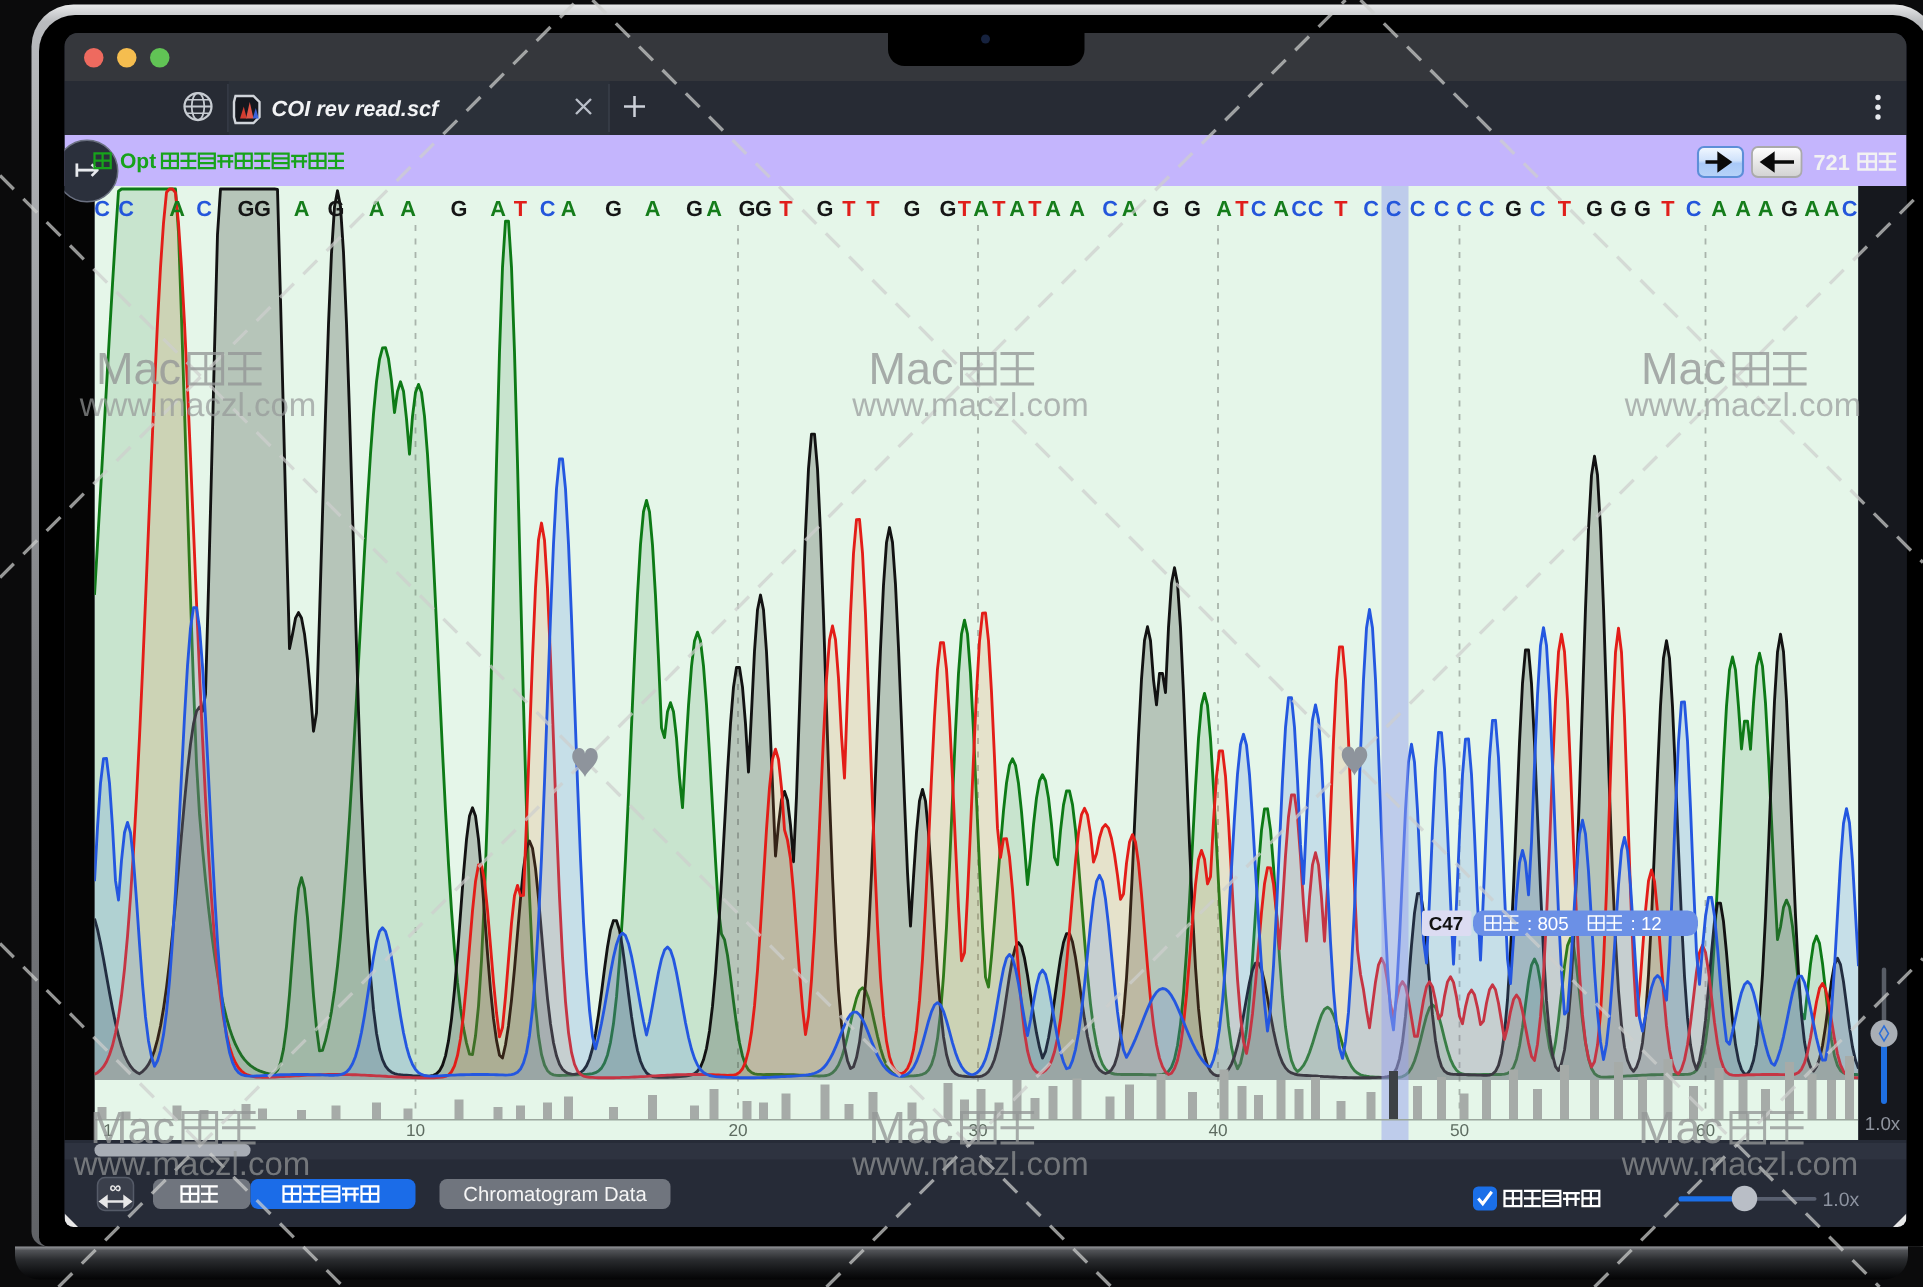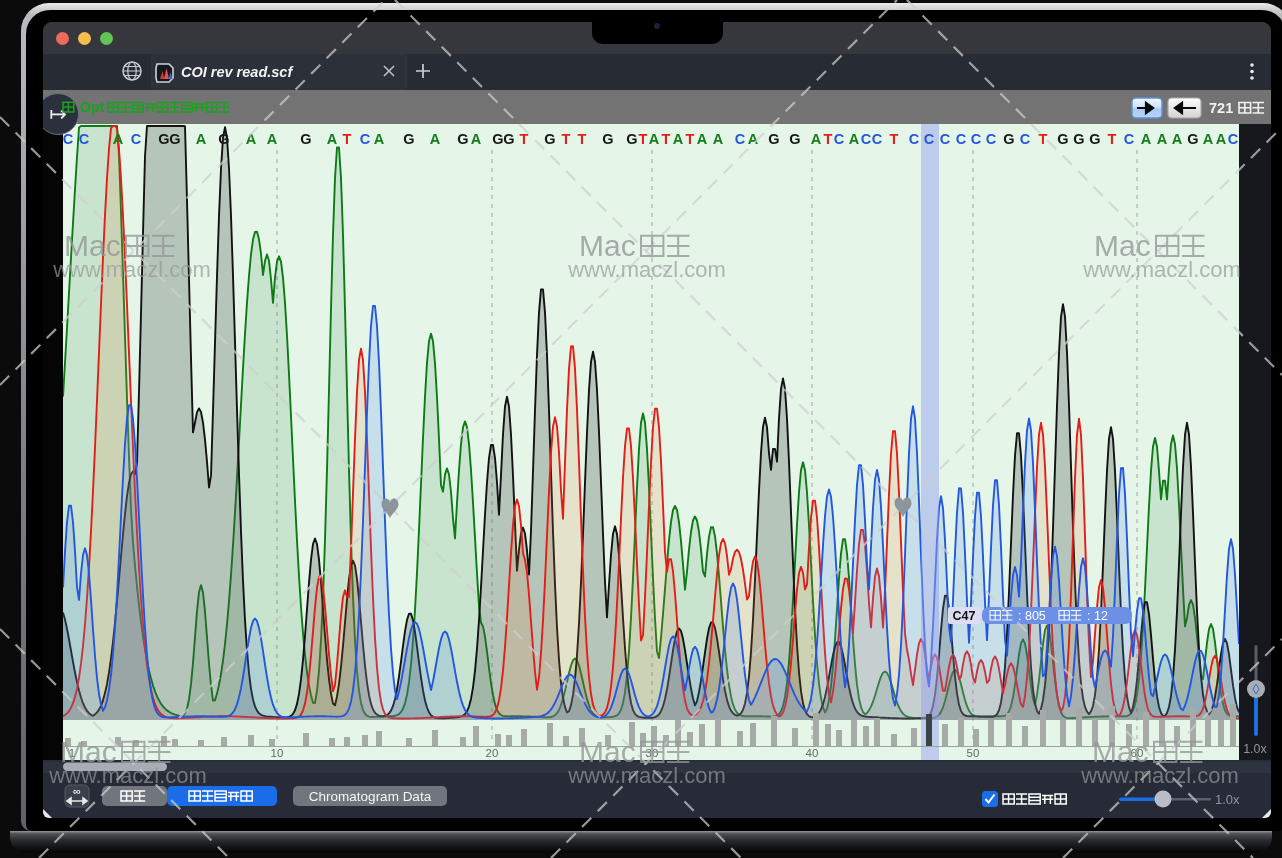--- a/index.html
+++ b/index.html
@@ -1,21 +1,21 @@
 <!DOCTYPE html>
 <html><head><meta charset="utf-8"><style>
 *{margin:0;padding:0;box-sizing:border-box}
 body{width:1282px;height:858px;background:#0b0b0c;font-family:"Liberation Sans",sans-serif;position:relative;overflow:hidden}
 .lid{position:absolute;left:21px;top:3px;width:1270px;height:828px;border-radius:28px 28px 10px 10px;background:linear-gradient(180deg,#e9eaeb 0%,#b9bbbe 1.4%,#7e8084 55%,#606266 100%)}
 .bezel{position:absolute;left:5px;top:7px;width:1260px;height:821px;border-radius:24px 24px 6px 6px;background:#000}
 .window{position:absolute;left:17px;top:12px;width:1228px;height:796px;border-radius:9px 9px 6px 6px;overflow:hidden;background:#262b37}
 .titlebar{position:absolute;left:0;top:0;width:100%;height:32px;background:#35373c}
 .tl{position:absolute;top:9.5px;width:13px;height:13px;border-radius:50%}
 .tabbar{position:absolute;left:0;top:32px;width:100%;height:36px;background:#272b34}
-.toolbar{position:absolute;left:0;top:68px;width:100%;height:34px;background:#737373}
+.toolbar{position:absolute;left:0;top:68px;width:100%;height:34px;background:#c4b5fd}
 .content{position:absolute;left:0;top:102px;width:100%;height:636px;display:flex}
 .lstrip{width:20px;height:636px;background:#050505}
 .sidebar{width:32px;height:636px;background:#16181e;position:relative}
 .bottombar{position:absolute;left:0;top:738px;width:100%;height:58px;background:#262b37}
 .notch{position:absolute;left:566px;top:0px;width:131px;height:34px;background:#000;border-radius:0 0 11px 11px}
 .cam{position:absolute;left:62px;top:13px;width:6px;height:6px;border-radius:50%;background:#16223e}
 .circbtn{position:absolute;left:-6px;top:71px;width:42px;height:42px;border-radius:50%;background:#2b303c;border:1.5px solid #6a7080;z-index:30;color:#e8eaee;font-size:21px;text-align:center;line-height:39px}
 .base{position:absolute;left:10px;top:831px;width:1262px;height:22px;border-radius:0 0 16px 16px;background:linear-gradient(180deg,#97999d 0%,#515357 12%,#2a2c2f 40%,#101113 78%,#040405 100%)}
 </style></head><body>
 <div class="lid">

